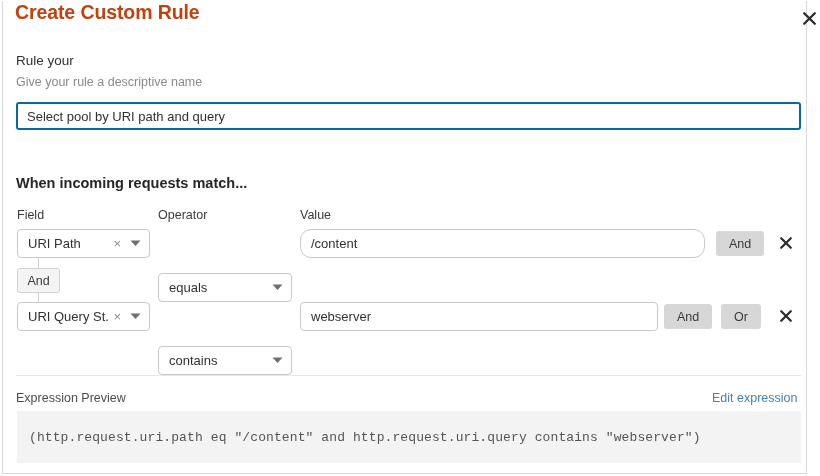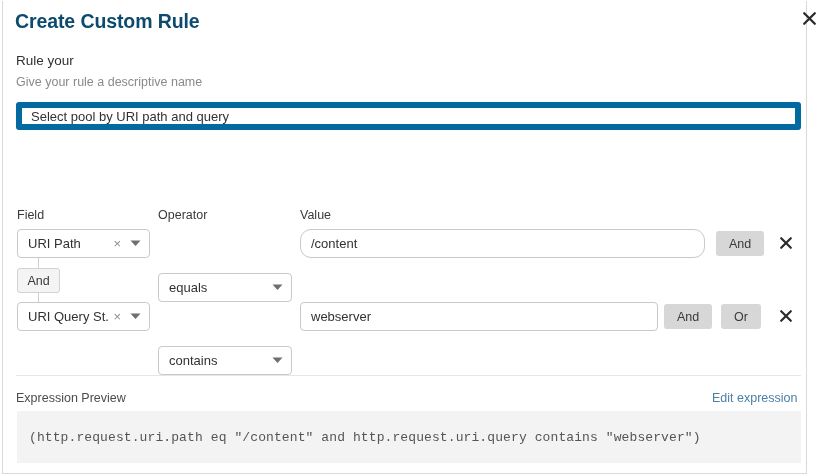--- a/index.html
+++ b/index.html
@@ -25,25 +25,25 @@
     border: 1px solid #d9d9d9;
     border-top: none;
     border-left: 1px solid #d9d9d9;
     box-sizing: border-box;
   }
 
   
   .dialog-title {
     position: absolute;
     left: 12px;
-    top: 9px;
+    top: 0;
     font-size: 19.5px;
     font-weight: bold;
     letter-spacing: -0.1px;
-    color: #0c4a6e;
+    color: #c2410c;
     white-space: nowrap;
   }
   .close-btn {
     position: absolute;
     left: 795px;
     top: 6px;
     width: 22px;
     height: 22px;
     display: flex;
     align-items: center;
@@ -65,21 +65,21 @@
     font-size: 12.5px;
     color: #8a8a8a;
   }
   .rule-name-input {
     position: absolute;
     left: 13px;
     top: 101px;
     width: 785px;
     height: 28px;
     box-sizing: border-box;
-    border: 6px solid #0369a1;
+    border: 2px solid #0369a1;
     border-radius: 3px;
     background: #ffffff;
     font-family: "Liberation Sans", "DejaVu Sans", sans-serif;
     font-size: 13px;
     color: #313131;
     padding: 0 9px;
     outline: none;
   }
 
   
@@ -285,20 +285,21 @@
   <div class="close-btn">
     <svg width="15" height="15" viewBox="0 0 15 15" aria-hidden="true">
       <path d="M2.2 2.2 L12.8 12.8 M12.8 2.2 L2.2 12.8" stroke="#2b2b2b" stroke-width="2.3" stroke-linecap="round"></path>
     </svg>
   </div>
 
   <div class="section-label label-rule-name">Rule your</div>
   <div class="label-rule-hint">Give your rule a descriptive name</div>
   <input class="rule-name-input" type="text" value="Select pool by URI path and query" style="">
 
+  <div class="match-heading">When incoming requests match...</div>
 
   <div class="col-head col-head-field">Field</div>
   <div class="col-head col-head-operator">Operator</div>
   <div class="col-head col-head-value">Value</div>
 
   <div class="row row-1">
     <div class="select-box select-field">
       <span class="select-text">URI Path</span>
       <span class="select-clear">×</span>
       <span class="caret">

